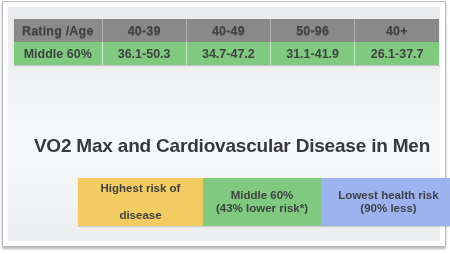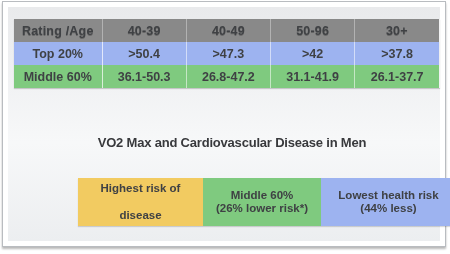--- a/index.html
+++ b/index.html
@@ -92,21 +92,21 @@
   }
   tr.row-middle td.rowlabel { font-weight: bold; font-size: 12px; color: #3f4144; }
 
   
   #chart-title {
     position: absolute;
     left: 16px;
     right: 0;
     top: 128px;
     text-align: center;
-    font-size: 13px;
+    font-size: 19px;
     font-weight: bold;
     color: #38393c;
     letter-spacing: -0.2px;
     white-space: nowrap;
   }
 
   
   #risk-bar {
     position: absolute;
     left: 34px;
@@ -148,60 +148,53 @@
           <col class="c-age">
           <col class="c-age">
           <col class="c-age">
         </colgroup>
         <thead>
           <tr>
             <th class="hdr-label">Rating /Age</th>
             <th>40-39</th>
             <th>40-49</th>
             <th>50-96</th>
-            <th>30+</th>
+            <th>40+</th>
           </tr>
         </thead>
         <tbody>
-          <tr class="row-top">
-            <td class="rowlabel">Top 20%</td>
-            <td>&gt;50.4</td>
-            <td>&gt;47.3</td>
-            <td>&gt;42</td>
-            <td>&gt;37.8</td>
-          </tr>
           <tr class="row-middle">
             <td class="rowlabel">Middle 60%</td>
             <td>36.1-50.3</td>
-            <td>26.8-47.2</td>
+            <td>34.7-47.2</td>
             <td>31.1-41.9</td>
             <td>26.1-37.7</td>
           </tr>
         </tbody>
       </table>
     </div>
 
     <div id="chart-title">VO2 Max and Cardiovascular Disease in Men</div>
 
     <div id="risk-bar">
       <div class="risk-seg seg-highest">
         <span class="seg-lines">
           <span>Highest risk of</span><br>
           <br>
           <span>disease</span>
         </span>
       </div>
       <div class="risk-seg seg-middle">
         <span class="seg-lines">
           <span>Middle 60%</span><br>
-          <span>(26% lower risk*)</span>
+          <span>(43% lower risk*)</span>
         </span>
       </div>
       <div class="risk-seg seg-lowest">
         <span class="seg-lines">
           <span>Lowest health risk</span><br>
-          <span>(44% less)</span>
+          <span>(90% less)</span>
         </span>
       </div>
     </div>
 
   </div>
 </div>
 
 </body></html>

